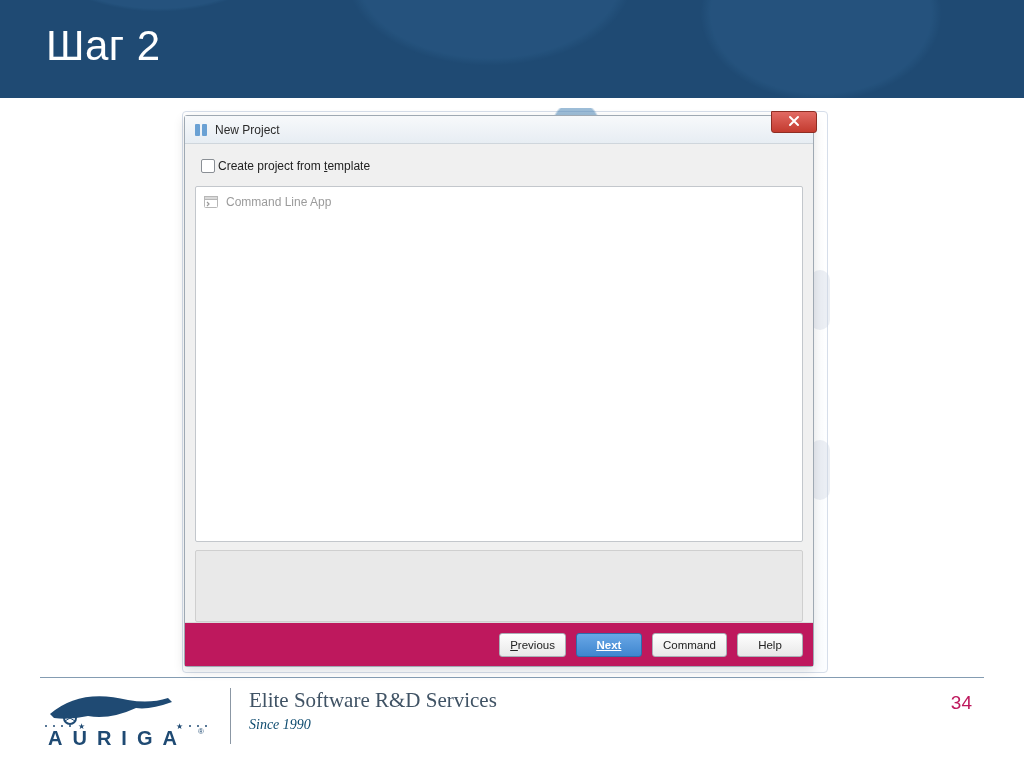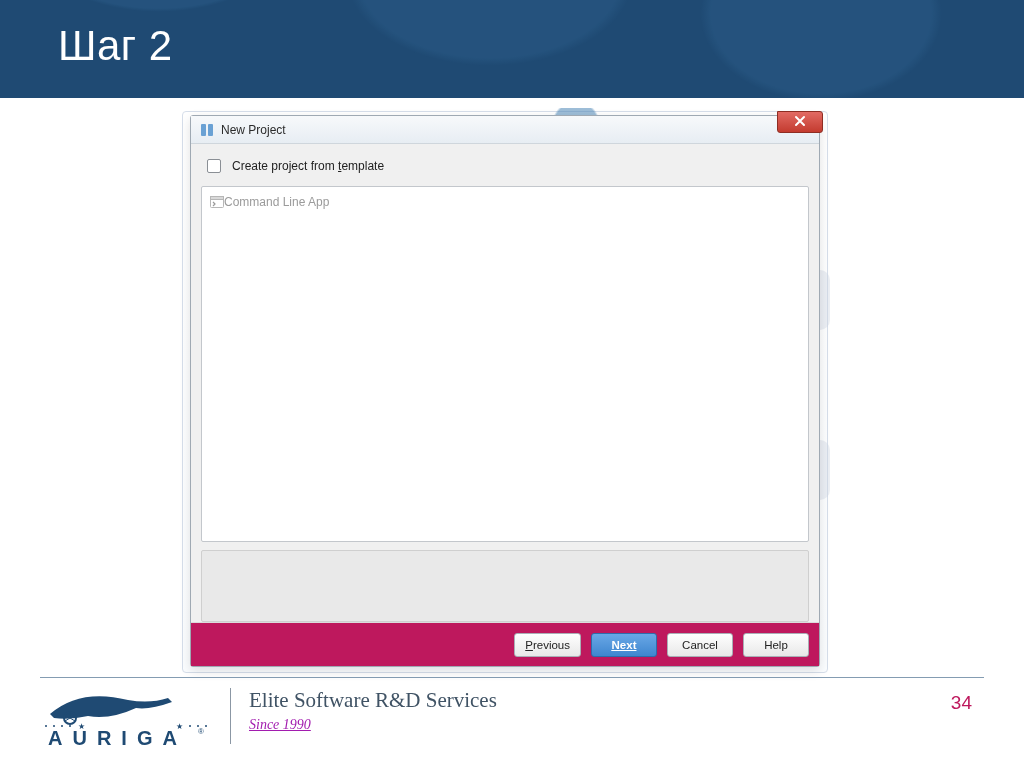--- a/index.html
+++ b/index.html
@@ -24,32 +24,32 @@
     position: absolute;
     inset: -40px -40px -40px -40px;
     background:
       radial-gradient(ellipse 220px 120px at 18% -10%, #2a5a86 0 55%, transparent 58%),
       radial-gradient(ellipse 260px 160px at 48% 10%, #2a5a86 0 50%, transparent 55%),
       radial-gradient(ellipse 220px 160px at 78% 30%, #2a5a86 0 50%, transparent 55%);
     opacity: .55;
   }
   .slide-title {
     position: absolute;
-    left: 58px; top: 22px;
+    left: 46px; top: 22px;
     font-family: "Segoe UI Light", "Segoe UI", sans-serif;
     font-size: 42px;
     font-weight: 300;
     color: #ffffff;
     letter-spacing: .5px;
   }
 
   
   .dialog {
     position: absolute;
-    left: 190px; top: 115px;
+    left: 184px; top: 115px;
     width: 630px; height: 552px;
     background: #f0f0f0;
     border: 1px solid #9fa9b3;
     border-radius: 3px;
     box-shadow: 0 4px 12px rgba(0,0,0,.12);
     display: flex;
     flex-direction: column;
   }
   .dlg-titlebar {
     height: 28px;
@@ -85,21 +85,20 @@
 
   .dlg-body {
     flex: 1;
     padding: 8px 10px 0 10px;
     display: flex;
     flex-direction: column;
   }
   .row-check {
     display: flex;
     align-items: center;
-    gap: 8px;
     padding: 4px 2px 10px 2px;
     font-size: 12px;
     color: #222;
   }
   .chk {
     appearance: none;
     width: 14px; height: 14px;
     border: 1px solid #8a8f95;
     border-radius: 2px;
     background: #fff;
@@ -110,21 +109,21 @@
     flex: 1;
     background: #fff;
     border: 1px solid #c3c7cc;
     border-radius: 2px;
     padding: 6px 8px;
     overflow: auto;
   }
   .tpl-item {
     display: flex;
     align-items: center;
-    gap: 0;
+    gap: 8px;
     font-size: 12px;
     color: #9b9b9b;
     padding: 2px 0;
   }
   .tpl-icon {
     width: 14px; height: 12px;
     display: inline-block;
   }
 
   .desc-area {
@@ -236,22 +235,21 @@
   .tagline .line1 {
     font-family: Georgia, "Times New Roman", serif;
     font-size: 21px;
     line-height: 1.2;
   }
   .tagline .line2 {
     font-family: Georgia, serif;
     font-style: italic;
     font-size: 14px;
     margin-top: 4px;
-    color: #a21caf;
-    text-decoration: underline;
+    color: #0c4a6e;
   }
   .page-num {
     margin-left: auto;
     font-size: 19px;
     color: #be185d;
     padding-top: 4px;
     padding-right: 12px;
   }
 </style>
 </head>
@@ -309,21 +307,21 @@
     <div class="desc-area"></div>
   </div>
 
   <div class="dlg-buttons">
     <button class="btn">
       <span class="uline">P</span><span>revious</span>
     </button>
     <button class="btn primary">
       <span class="uline">N</span><span>ext</span>
     </button>
-    <button class="btn">Cancel</button>
+    <button class="btn">Command</button>
     <button class="btn">Help</button>
   </div>
 </div>
 
 <div class="footer-rule"></div>
 <div class="footer">
   <div class="logo-col">
     <svg class="logo-svg" viewBox="0 0 170 58">
 
       <g fill="#1f4a73">

